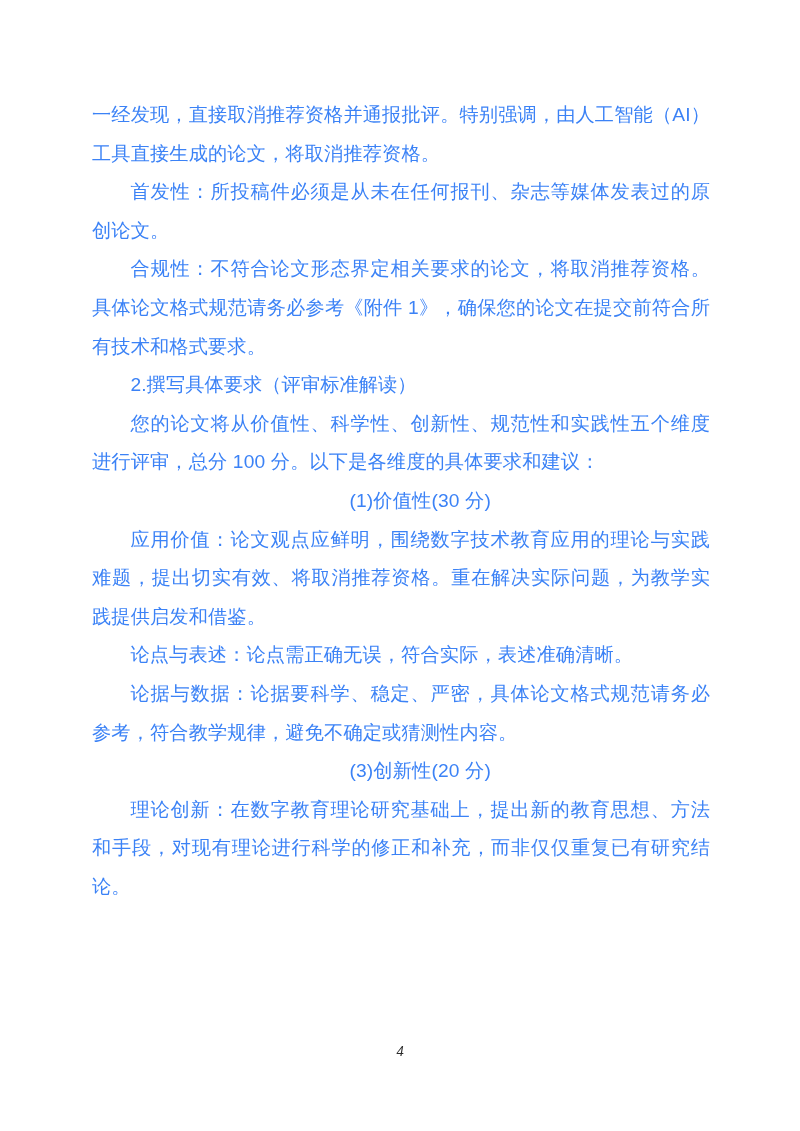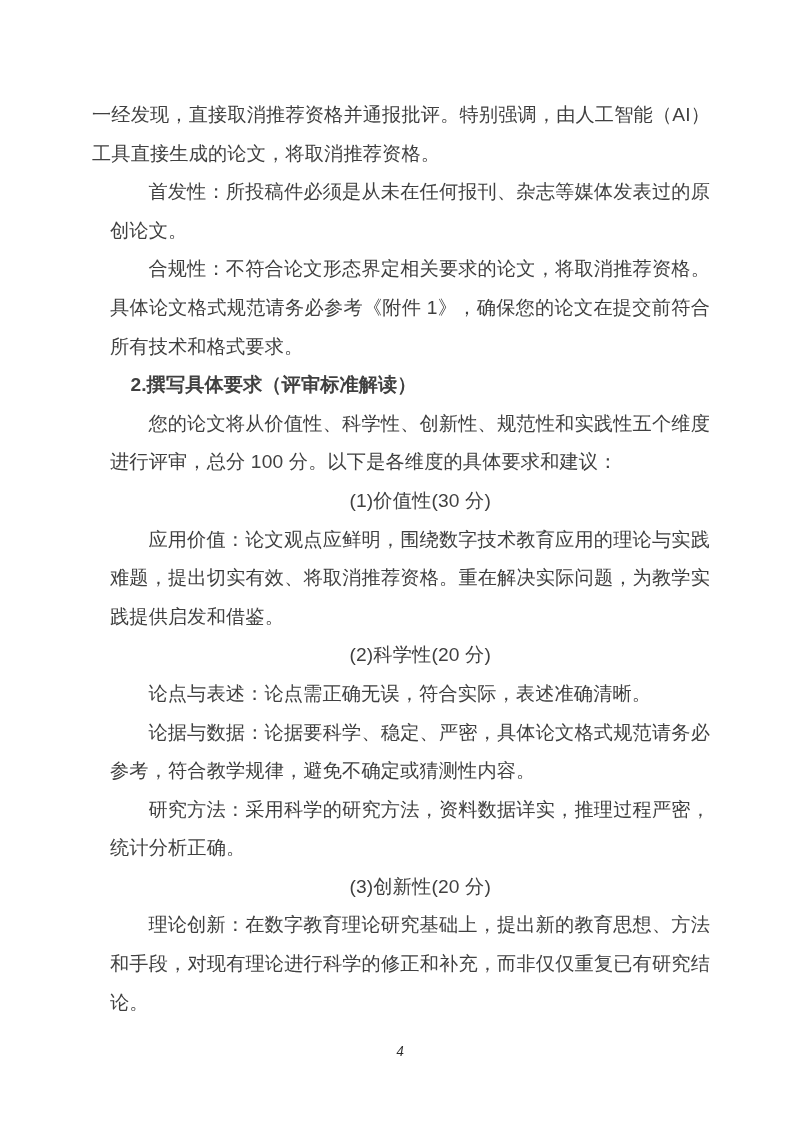--- a/index.html
+++ b/index.html
@@ -21,33 +21,32 @@
   .content {
     position: absolute;
     left: 92px;
     top: 96px;
     width: 618px;
   }
   .para {
     margin: 0;
     font-size: 19.2px;
     line-height: 38.6px;
-    color: #404040;
+    color: #3b82f6;
     text-align: justify;
     text-justify: inter-ideograph;
     letter-spacing: 0.15px;
     white-space: normal;
     font-weight: 400;
   }
   .para.indent {
     text-indent: 2em;
-    margin-left: 18px;
   }
   .para.heading {
-    font-weight: bold;
+    font-weight: normal;
     text-indent: 2em;
     letter-spacing: 0.1px;
   }
   .para.sub {
     text-indent: 2em;
     text-align: center;
   }
   .page-number {
     position: absolute;
     left: 0;
@@ -65,21 +64,19 @@
 
 <div class="page">
   <div class="content">
       <p class="para">一经发现，直接取消推荐资格并通报批评。特别强调，由人工智能（AI）工具直接生成的论文，将取消推荐资格。</p>
       <p class="para indent">首发性：所投稿件必须是从未在任何报刊、杂志等媒体发表过的原创论文。</p>
       <p class="para indent">合规性：不符合论文形态界定相关要求的论文，将取消推荐资格。具体论文格式规范请务必参考《附件 1》，确保您的论文在提交前符合所有技术和格式要求。</p>
       <p class="para heading">2.撰写具体要求（评审标准解读）</p>
       <p class="para indent">您的论文将从价值性、科学性、创新性、规范性和实践性五个维度进行评审，总分 100 分。以下是各维度的具体要求和建议：</p>
       <p class="para sub">(1)价值性(30 分)</p>
       <p class="para indent">应用价值：论文观点应鲜明，围绕数字技术教育应用的理论与实践难题，提出切实有效、将取消推荐资格。重在解决实际问题，为教学实践提供启发和借鉴。</p>
-      <p class="para sub">(2)科学性(20 分)</p>
       <p class="para indent">论点与表述：论点需正确无误，符合实际，表述准确清晰。</p>
       <p class="para indent">论据与数据：论据要科学、稳定、严密，具体论文格式规范请务必参考，符合教学规律，避免不确定或猜测性内容。</p>
-      <p class="para indent">研究方法：采用科学的研究方法，资料数据详实，推理过程严密，统计分析正确。</p>
       <p class="para sub">(3)创新性(20 分)</p>
       <p class="para indent">理论创新：在数字教育理论研究基础上，提出新的教育思想、方法和手段，对现有理论进行科学的修正和补充，而非仅仅重复已有研究结论。</p>
     </div>
   <div class="page-number">4</div>
 </div>
 
 </body></html>

